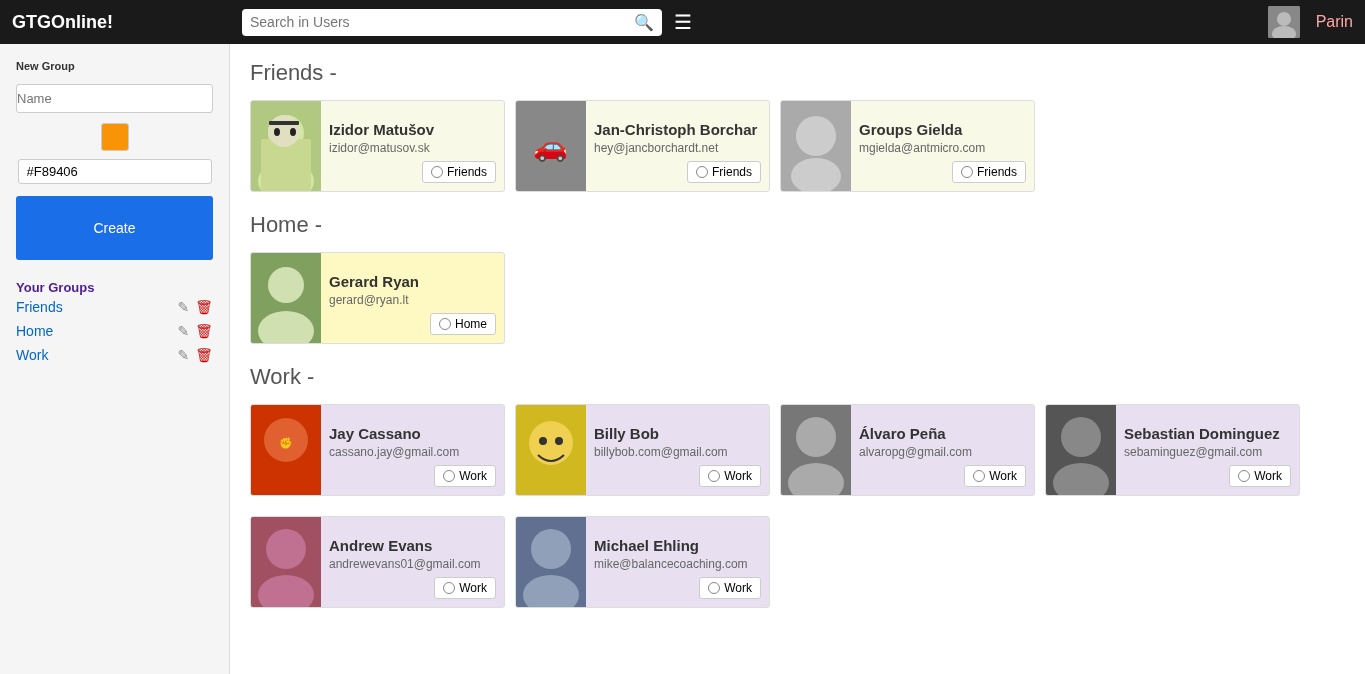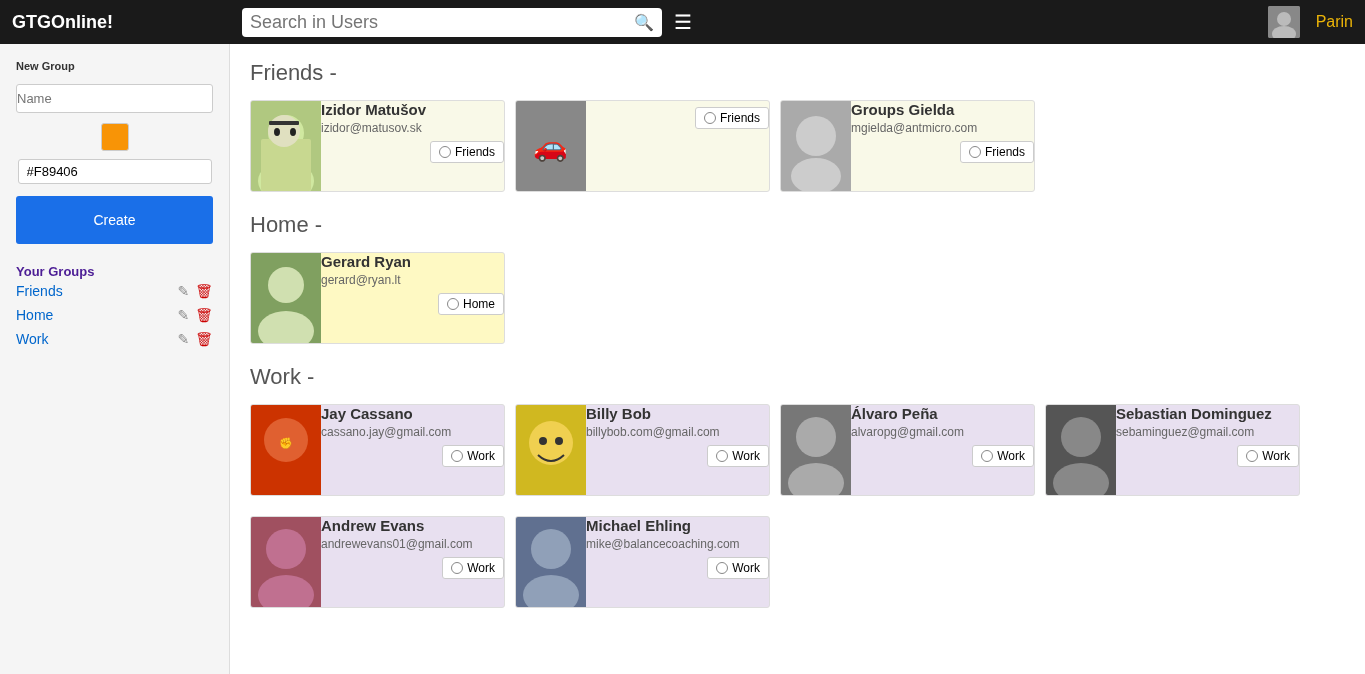--- a/index.html
+++ b/index.html
@@ -27,38 +27,38 @@
       background: white;
       border-radius: 4px;
       padding: 4px 8px;
       flex: 1;
       max-width: 420px;
     }
     .header-search input {
       border: none;
       outline: none;
       flex: 1;
-      font-size: 18px;
+      font-size: 14px;
     }
     .header-search-icon {
       color: #555;
       cursor: pointer;
     }
     .header-grid-icon {
       color: white;
       margin-left: 12px;
       cursor: pointer;
       font-size: 20px;
     }
     .header-user {
       margin-left: auto;
       display: flex;
       align-items: center;
       gap: 16px;
-      color: #eab308;
+      color: #fca5a5;
     }
     .header-avatar {
       width: 32px;
       height: 32px;
       background: #888;
       border-radius: 2px;
       overflow: hidden;
     }
 
     
@@ -113,21 +113,21 @@
       font-size: 13px;
       flex: 1;
       background: white;
     }
     .create-btn {
       width: 100%;
       background: #1a6fe8;
       color: white;
       border: none;
       border-radius: 3px;
-      padding: 16px;
+      padding: 24px;
       font-size: 14px;
       cursor: pointer;
       margin-bottom: 20px;
     }
     .your-groups-title {
       font-size: 13px;
       font-weight: bold;
       margin-bottom: 4px;
       color: #4c1d95;
     }
@@ -184,23 +184,24 @@
       height: 90px;
       flex-shrink: 0;
       background: #ccc;
       display: flex;
       align-items: center;
       justify-content: center;
       overflow: hidden;
     }
     .user-card-body {
       flex: 1;
+      padding: 8px;
       display: flex;
       flex-direction: column;
-      justify-content: flex-start;
+      justify-content: flex-end;
     }
     .user-card-name {
       font-size: 15px;
       font-weight: bold;
       color: #333;
     }
     .user-card-email {
       font-size: 12px;
       color: #666;
       margin-top: 3px;
@@ -322,20 +323,24 @@
         </div>
 
         <div class="user-card">
           <div class="user-card-avatar">
             <svg width="70" height="90" viewBox="0 0 70 90">
                 <rect width="70" height="90" fill="#888"></rect>
                 <text x="35" y="55" text-anchor="middle" fill="white" font-size="28">🚗</text>
               </svg>
           </div>
           <div class="user-card-body">
+            <div>
+              <div class="user-card-name">Jan-Christoph Borchar</div>
+              <div class="user-card-email">hey@jancborchardt.net</div>
+            </div>
             <button class="user-card-btn">
               <span class="btn-circle"></span>
               <span>Friends</span>
             </button>
           </div>
         </div>
 
         <div class="user-card">
           <div class="user-card-avatar">
             <svg width="70" height="90" viewBox="0 0 70 90">

